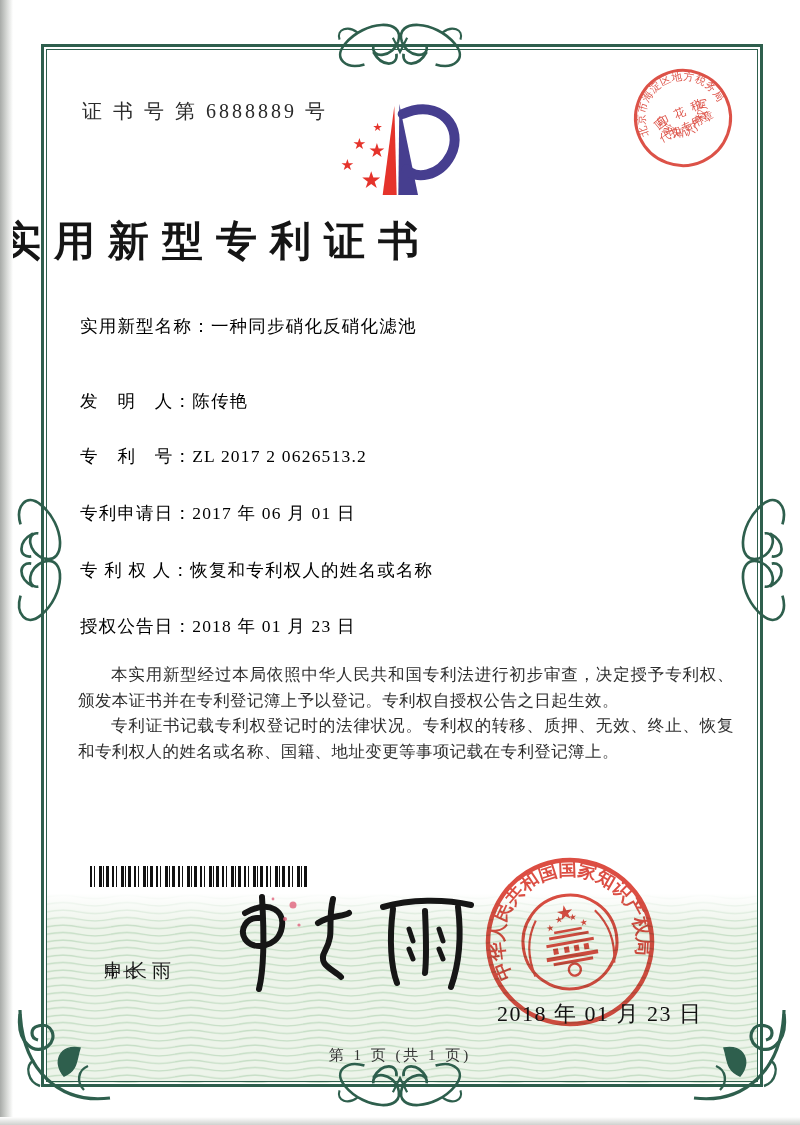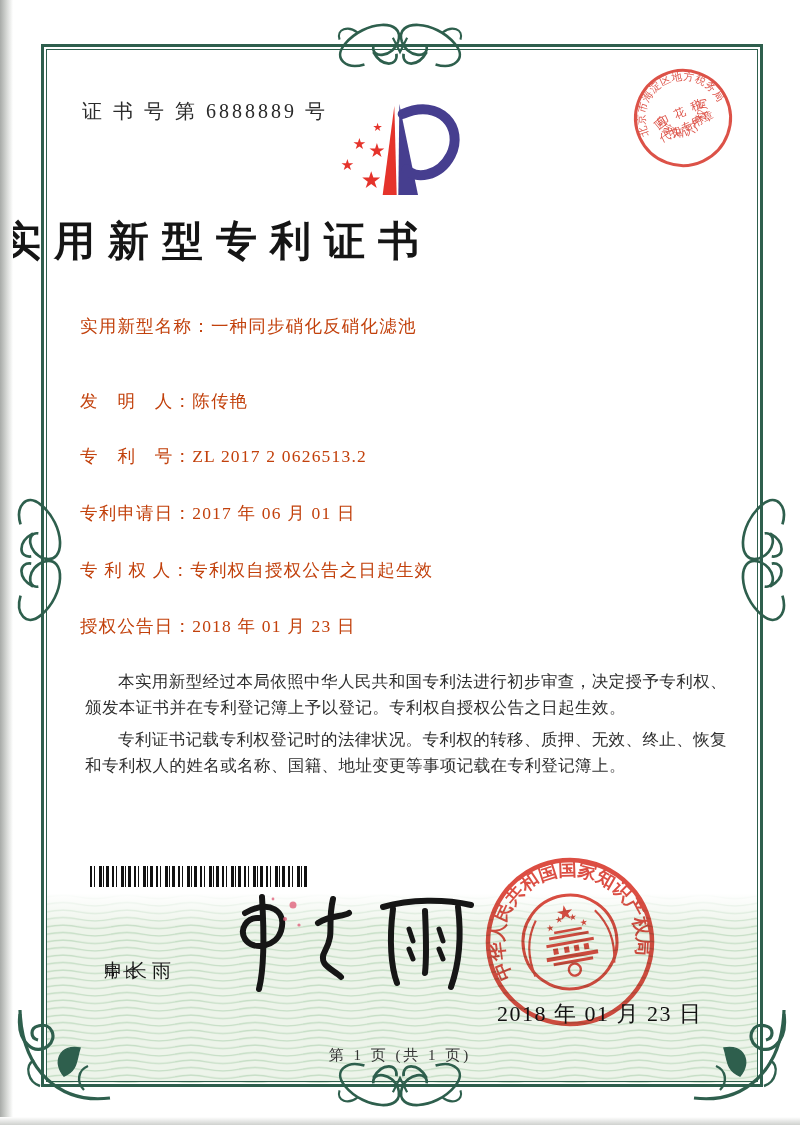--- a/index.html
+++ b/index.html
@@ -29,24 +29,24 @@
   
   .waves{position:absolute;left:47px;top:893px;width:710px;height:190px;z-index:1;}
   .waves-fade{position:absolute;left:47px;top:893px;width:710px;height:34px;z-index:1;
     background:linear-gradient(#ffffff,rgba(255,255,255,0));}
 
   .cert-no{position:absolute;left:82px;top:98px;font-size:20px;letter-spacing:3px;color:#2a2a2a;z-index:4;}
   .logo{position:absolute;left:282px;top:100px;width:250px;height:110px;z-index:4;}
   .title{position:absolute;left:0;right:0;top:214px;
     font-size:41px;font-weight:700;letter-spacing:13px;color:#151515;z-index:4;}
 
-  .field{position:absolute;left:80px;font-size:17.5px;letter-spacing:1.2px;color:#c2410c;z-index:4;white-space:nowrap;}
+  .field{position:absolute;left:80px;font-size:17.5px;letter-spacing:1.2px;color:#000000;z-index:4;white-space:nowrap;}
 
   .paras{position:absolute;left:78px;top:662px;width:656px;z-index:4;}
-  .paras p{margin:7px;font-size:16.5px;line-height:25.6px;text-indent:2em;
+  .paras p{margin:0;font-size:16.5px;line-height:25.6px;text-indent:2em;
     color:#2e2e2e;text-align:justify;letter-spacing:0.4px;}
 
   .barcode{position:absolute;left:90px;top:866px;width:218px;height:21px;z-index:4;
     background:repeating-linear-gradient(90deg,
       #111 0 2px,#fff 2px 4px,#111 4px 5px,#fff 5px 9px,#111 9px 12px,
       #fff 12px 13px,#111 13px 14px,#fff 14px 16px,#111 16px 19px,#fff 19px 22px);}
 
   .sig-title{position:absolute;left:104px;top:964px;font-size:14px;letter-spacing:5px;
     color:#161616;z-index:4;font-family:"Liberation Sans","DejaVu Sans",sans-serif;}
   .sig-name{position:absolute;left:104px;top:958px;font-size:19px;letter-spacing:5px;
@@ -147,21 +147,21 @@
   <polygon points="352,12 349,285 408,285" fill="#463e8f"></polygon>
   <path d="M 362,42 C 475,-8 548,85 506,166 C 472,231 398,240 374,208" fill="none" stroke="#463e8f" stroke-width="30" stroke-linecap="round"></path>
 </svg>
 
 <div class="title">实用新型专利证书</div>
 
 <div class="field" style="top:314px">实用新型名称：一种同步硝化反硝化滤池</div>
 <div class="field" style="top:389px">发　明　人：陈传艳</div>
 <div class="field" style="top:444px">专　利　号：ZL 2017 2 0626513.2</div>
 <div class="field" style="top:501px">专利申请日：2017 年 06 月 01 日</div>
-<div class="field" style="top:558px">专 利 权 人：专利权自授权公告之日起生效</div>
+<div class="field" style="top:558px">专 利 权 人：恢复和专利权人的姓名或名称</div>
 <div class="field" style="top:614px">授权公告日：2018 年 01 月 23 日</div>
 
 <div class="paras">
   <p>本实用新型经过本局依照中华人民共和国专利法进行初步审查，决定授予专利权、颁发本证书并在专利登记簿上予以登记。专利权自授权公告之日起生效。</p>
   <p>专利证书记载专利权登记时的法律状况。专利权的转移、质押、无效、终止、恢复和专利权人的姓名或名称、国籍、地址变更等事项记载在专利登记簿上。</p>
 </div>
 
 <div class="barcode"></div>
 
 <div class="sig-title">局长</div>

